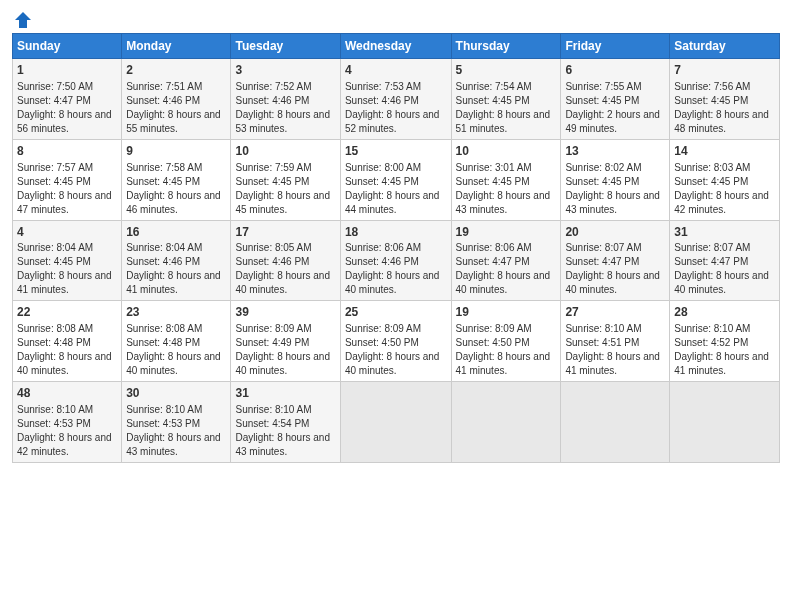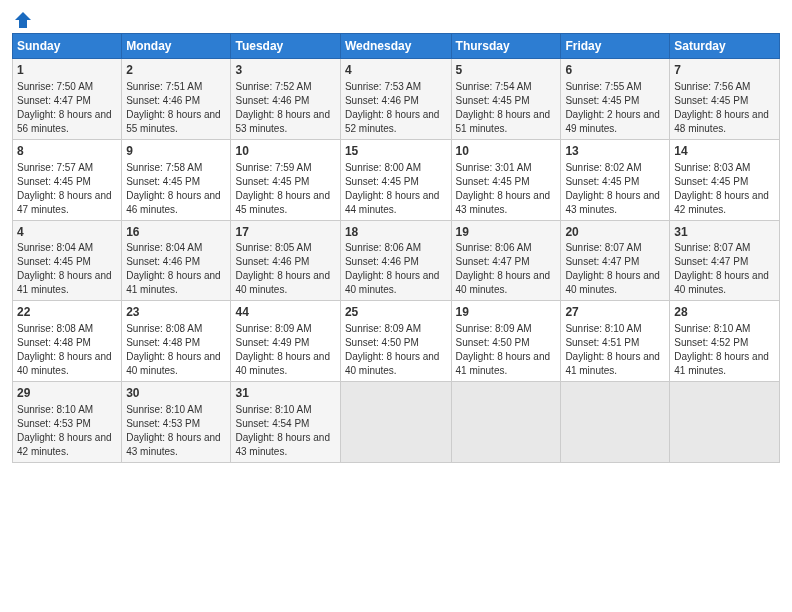--- a/index.html
+++ b/index.html
@@ -131,28 +131,28 @@
           <td><span class="day-num">16</span><span>Sunrise: 8:04 AM</span><br><span>Sunset: 4:46 PM</span><br><span>Daylight: 8 hours and 41 minutes.</span></td>
           <td><span class="day-num">17</span><span>Sunrise: 8:05 AM</span><br><span>Sunset: 4:46 PM</span><br><span>Daylight: 8 hours and 40 minutes.</span></td>
           <td><span class="day-num">18</span><span>Sunrise: 8:06 AM</span><br><span>Sunset: 4:46 PM</span><br><span>Daylight: 8 hours and 40 minutes.</span></td>
           <td><span class="day-num">19</span><span>Sunrise: 8:06 AM</span><br><span>Sunset: 4:47 PM</span><br><span>Daylight: 8 hours and 40 minutes.</span></td>
           <td><span class="day-num">20</span><span>Sunrise: 8:07 AM</span><br><span>Sunset: 4:47 PM</span><br><span>Daylight: 8 hours and 40 minutes.</span></td>
           <td><span class="day-num">31</span><span>Sunrise: 8:07 AM</span><br><span>Sunset: 4:47 PM</span><br><span>Daylight: 8 hours and 40 minutes.</span></td>
         </tr>
         <tr>
           <td><span class="day-num">22</span><span>Sunrise: 8:08 AM</span><br><span>Sunset: 4:48 PM</span><br><span>Daylight: 8 hours and 40 minutes.</span></td>
           <td><span class="day-num">23</span><span>Sunrise: 8:08 AM</span><br><span>Sunset: 4:48 PM</span><br><span>Daylight: 8 hours and 40 minutes.</span></td>
-          <td><span class="day-num">44</span><span>Sunrise: 8:09 AM</span><br><span>Sunset: 4:49 PM</span><br><span>Daylight: 8 hours and 40 minutes.</span></td>
+          <td><span class="day-num">39</span><span>Sunrise: 8:09 AM</span><br><span>Sunset: 4:49 PM</span><br><span>Daylight: 8 hours and 40 minutes.</span></td>
           <td><span class="day-num">25</span><span>Sunrise: 8:09 AM</span><br><span>Sunset: 4:50 PM</span><br><span>Daylight: 8 hours and 40 minutes.</span></td>
           <td><span class="day-num">19</span><span>Sunrise: 8:09 AM</span><br><span>Sunset: 4:50 PM</span><br><span>Daylight: 8 hours and 41 minutes.</span></td>
           <td><span class="day-num">27</span><span>Sunrise: 8:10 AM</span><br><span>Sunset: 4:51 PM</span><br><span>Daylight: 8 hours and 41 minutes.</span></td>
           <td><span class="day-num">28</span><span>Sunrise: 8:10 AM</span><br><span>Sunset: 4:52 PM</span><br><span>Daylight: 8 hours and 41 minutes.</span></td>
         </tr>
         <tr>
-          <td><span class="day-num">29</span><span>Sunrise: 8:10 AM</span><br><span>Sunset: 4:53 PM</span><br><span>Daylight: 8 hours and 42 minutes.</span></td>
+          <td><span class="day-num">48</span><span>Sunrise: 8:10 AM</span><br><span>Sunset: 4:53 PM</span><br><span>Daylight: 8 hours and 42 minutes.</span></td>
           <td><span class="day-num">30</span><span>Sunrise: 8:10 AM</span><br><span>Sunset: 4:53 PM</span><br><span>Daylight: 8 hours and 43 minutes.</span></td>
           <td><span class="day-num">31</span><span>Sunrise: 8:10 AM</span><br><span>Sunset: 4:54 PM</span><br><span>Daylight: 8 hours and 43 minutes.</span></td>
           <td class="empty"></td>
           <td class="empty"></td>
           <td class="empty"></td>
           <td class="empty"></td>
         </tr>
       </tbody>
   </table>
 </div>

